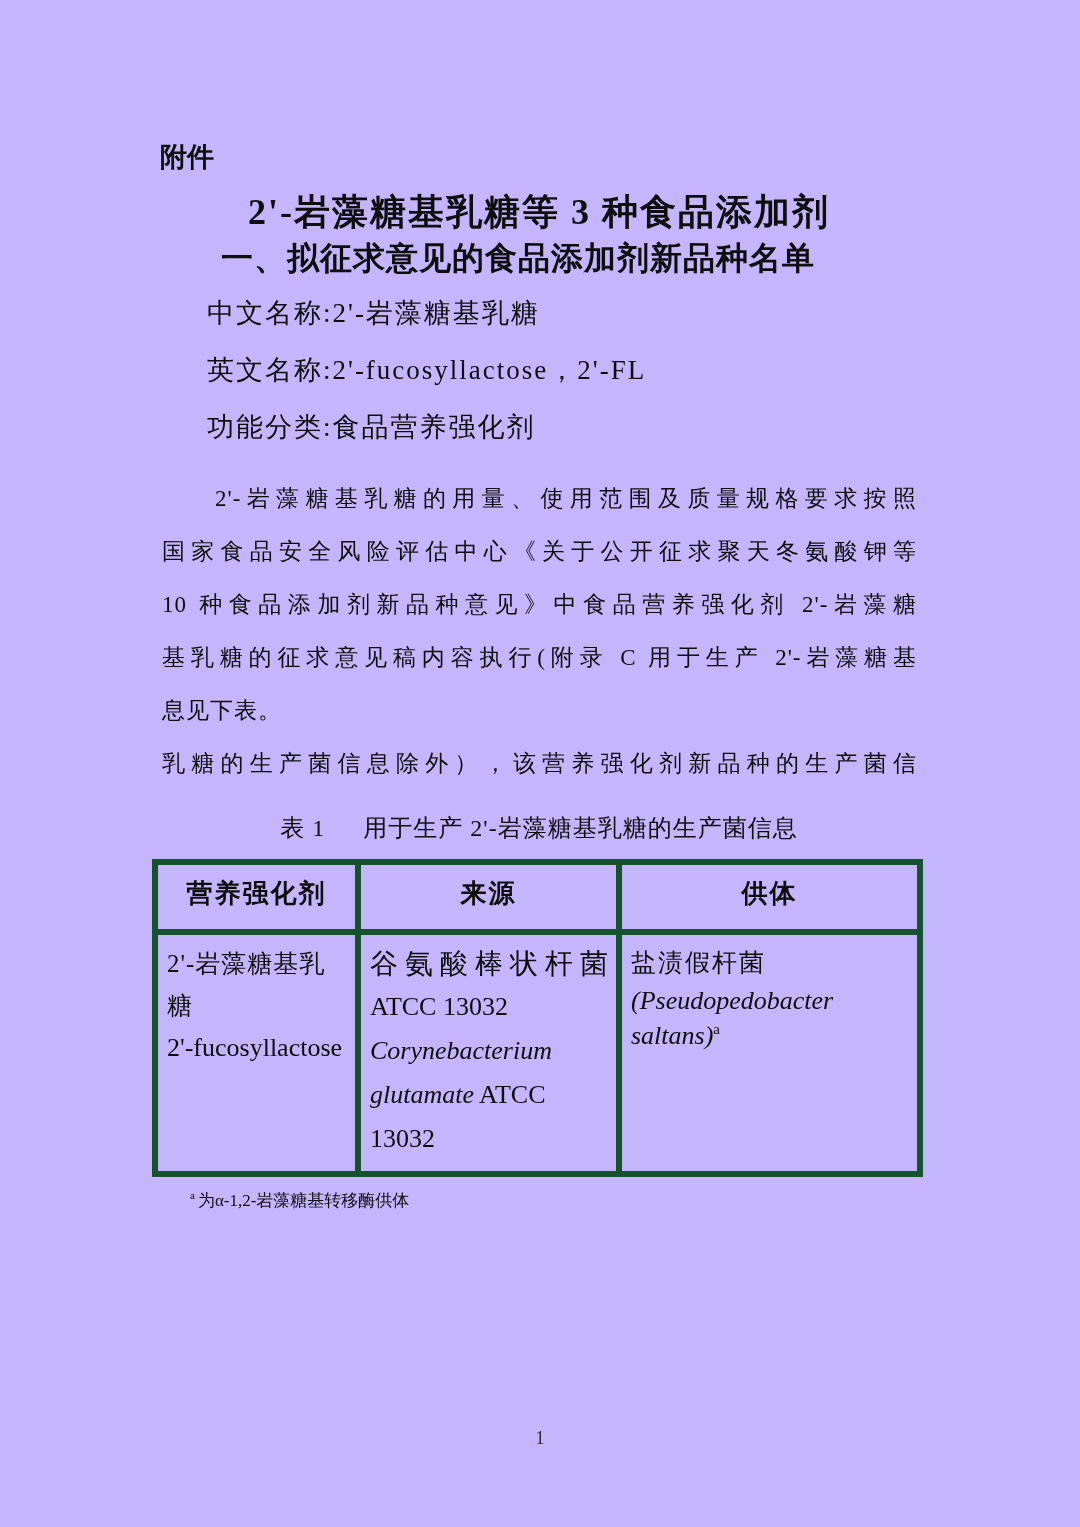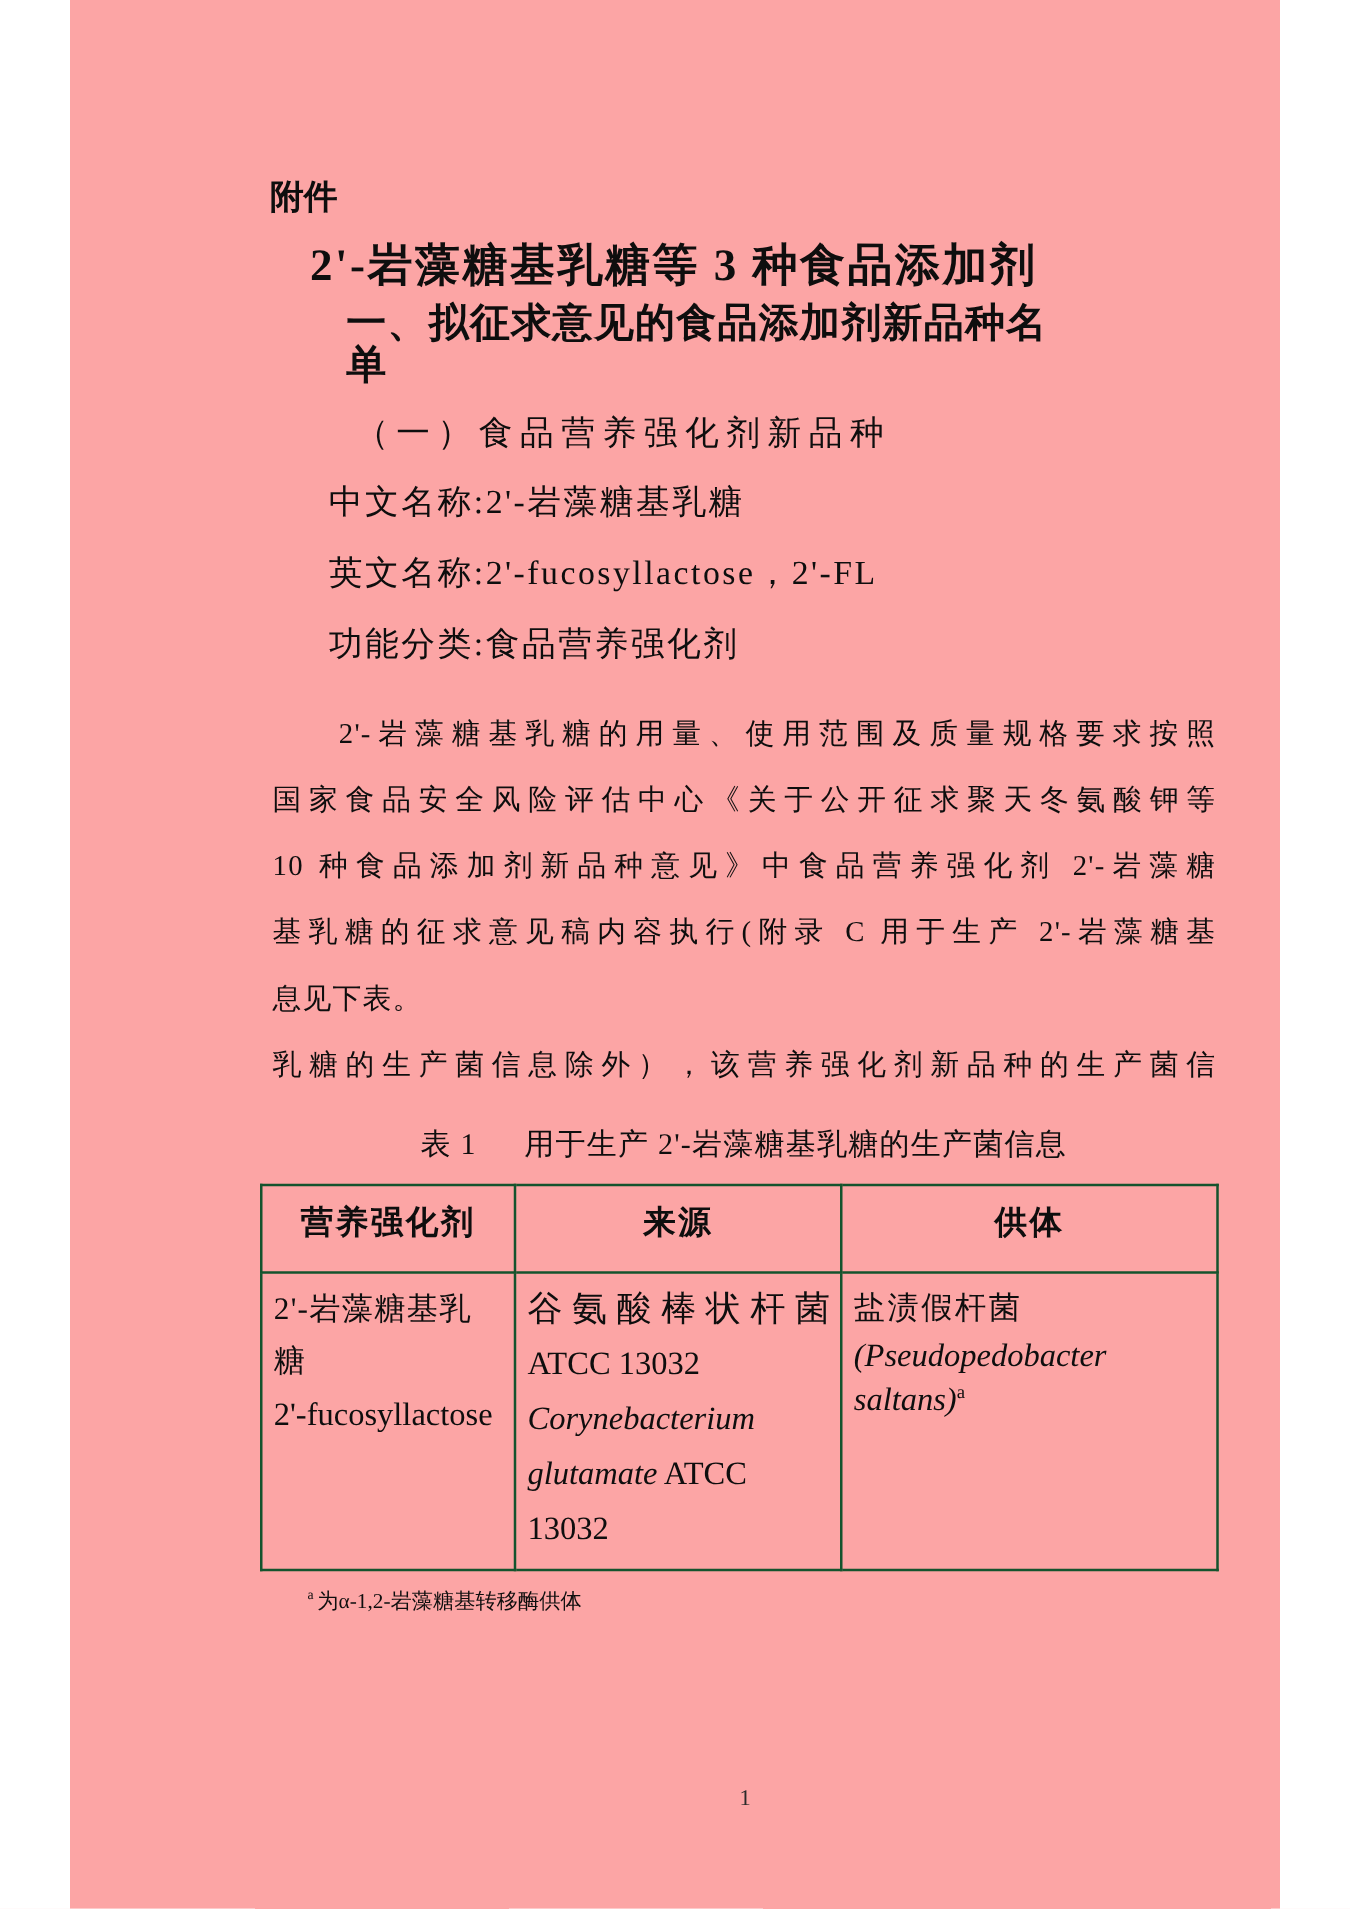--- a/index.html
+++ b/index.html
@@ -1,22 +1,22 @@
 <!DOCTYPE html>
 <html><head>
 <meta charset="utf-8">
 <style>
   * { margin: 0; padding: 0; box-sizing: border-box; }
   html, body { background: #ffffff; }
   .page {
     position: relative;
-    width: 968px;
+    width: 1080px;
     height: 1527px;
     margin: 0 auto;
-    background: #fca5a5;
+    background: #c4b5fd;
     color: #0e0e0e;
     padding: 143px 162px 0 160px;
     font-family: "Liberation Serif", "DejaVu Serif", serif;
     overflow: hidden;
   }
   .attachment {
     font-family: "Liberation Sans", "DejaVu Sans", sans-serif;
     font-size: 27px;
     font-weight: 600;
     line-height: 28px;
@@ -80,21 +80,21 @@
   }
   .caption-label { margin-right: 38px; }
   .info-table {
     margin-top: 17px;
     margin-left: -8px;
     width: 765px;
     border-collapse: collapse;
     table-layout: fixed;
   }
   .info-table th, .info-table td {
-    border: 2px solid #14532d;
+    border: 6px solid #14532d;
   }
   .info-table th {
     height: 70px;
     vertical-align: top;
     padding-top: 11px;
     font-size: 26px;
     font-weight: bold;
     text-align: center;
     letter-spacing: 2px;
   }
@@ -145,21 +145,20 @@
 <div class="page">
 
   <div class="attachment">附件</div>
 
   <h1 class="title">
     <span class="title-line">2'-岩藻糖基乳糖等 3 种食品添加剂</span>
   </h1>
 
   <h2 class="section-heading">一、拟征求意见的食品添加剂新品种名单</h2>
 
-  <h3 class="subsection-heading">（一）食品营养强化剂新品种</h3>
 
   <div class="fields">
     <div class="field">
       <span class="field-label">中文名称:</span><span class="field-value">2'-岩藻糖基乳糖</span>
     </div>
     <div class="field">
       <span class="field-label">英文名称:</span><span class="field-value">2'-fucosyllactose，2'-FL</span>
     </div>
     <div class="field">
       <span class="field-label">功能分类:</span><span class="field-value">食品营养强化剂</span>

